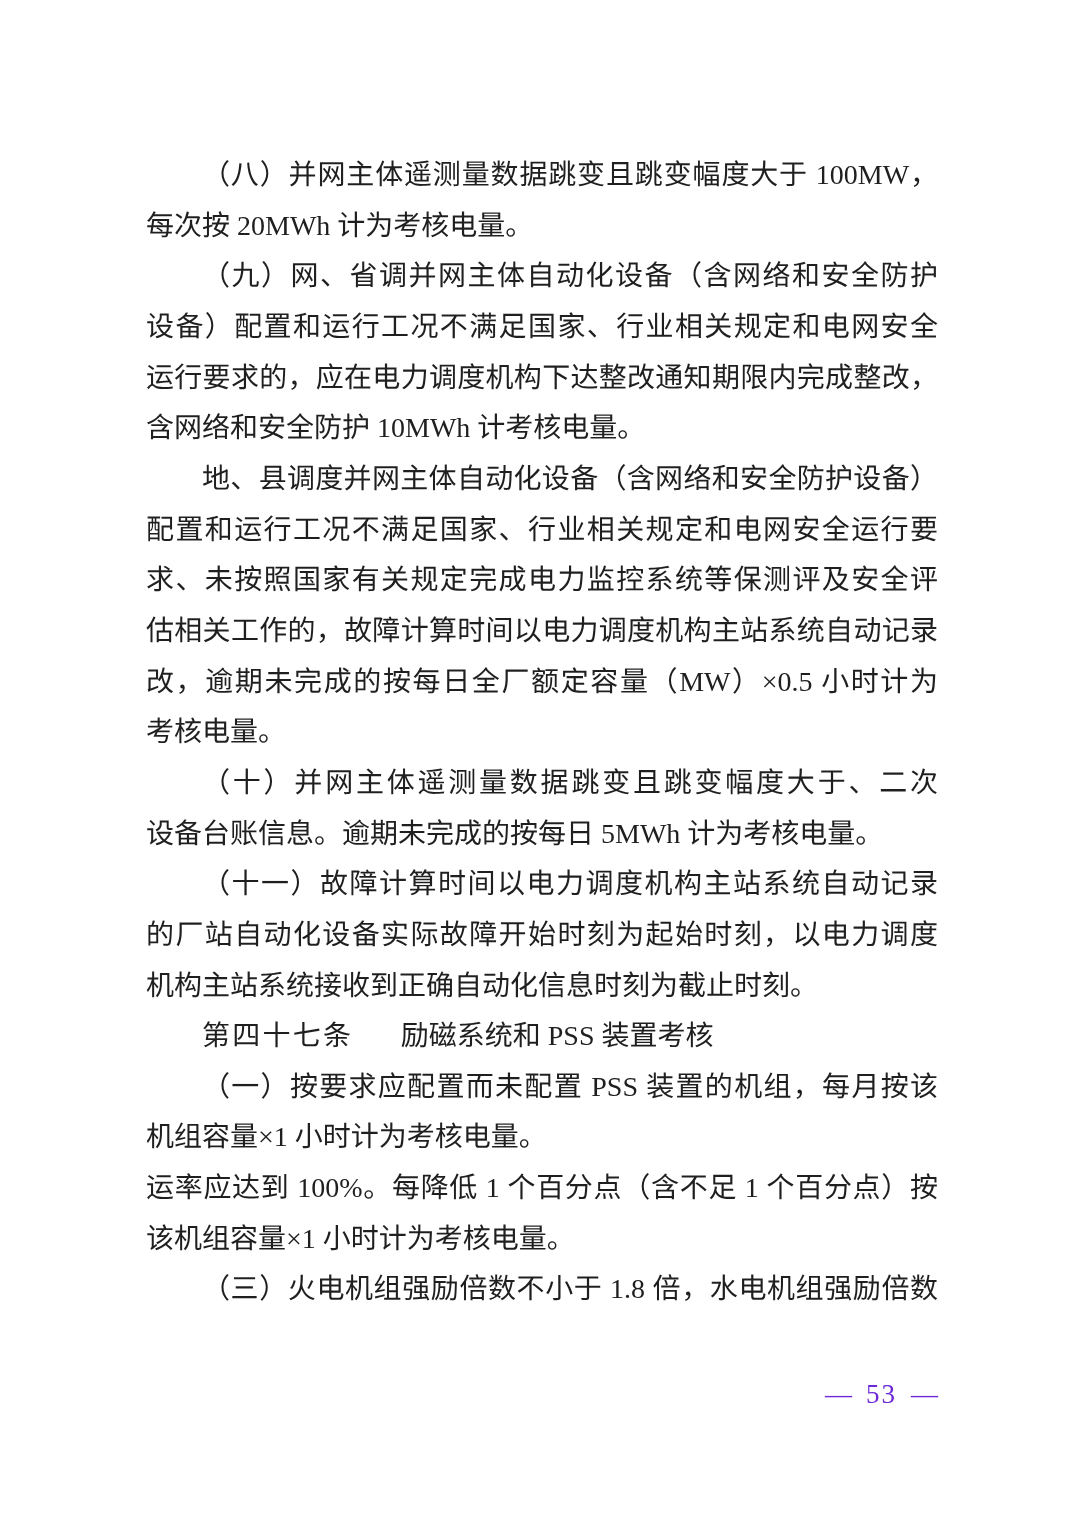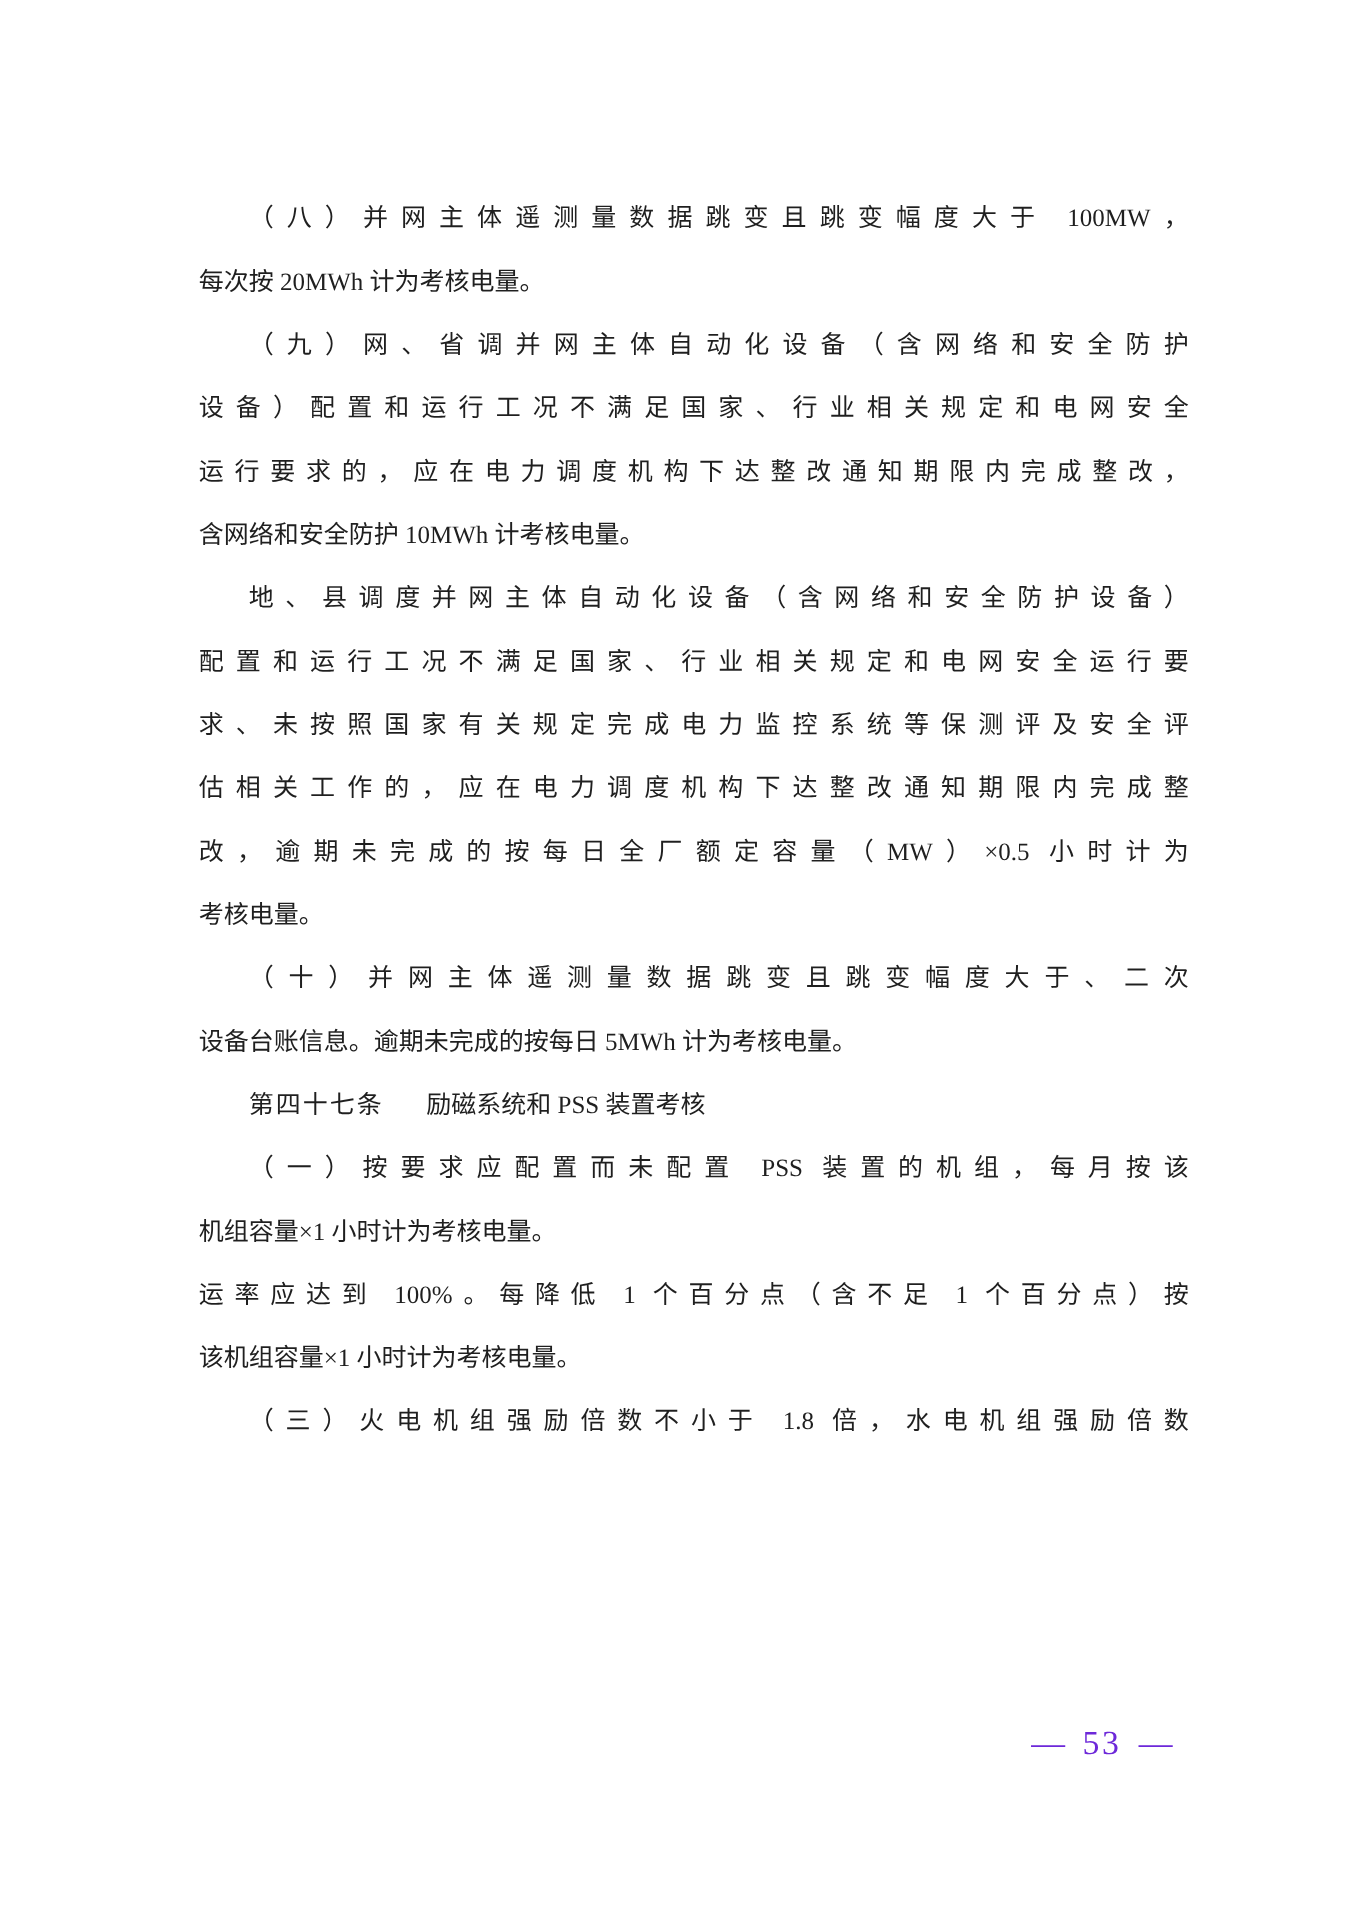--- a/index.html
+++ b/index.html
@@ -6,23 +6,23 @@
   .page {
     position:relative;
     width:1080px; height:1527px;
     background:#ffffff;
     font-family:"Liberation Serif","DejaVu Serif",serif;
     color:#1f1f1f;
     overflow:hidden;
   }
   .doc {
     position:absolute;
-    left:159px; top:150px;
+    left:146px; top:150px;
     width:792px;
-    font-size:20px;
+    font-size:28px;
     line-height:50.65px;
     text-align:justify;
   }
   .para { margin:0; padding:0; }
   .line {
     text-align:justify;
     text-align-last:justify;
   }
   .line.indent { text-indent:2em; }
   .line.last { text-align-last:left; }
@@ -55,27 +55,32 @@
       <div class="para body">
         <div class="line indent">（九）网、省调并网主体自动化设备（含网络和安全防护</div>
         <div class="line">设备）配置和运行工况不满足国家、行业相关规定和电网安全</div>
         <div class="line">运行要求的，应在电力调度机构下达整改通知期限内完成整改，</div>
         <div class="line last">含网络和安全防护 10MWh 计考核电量。</div>
       </div>
       <div class="para body">
         <div class="line indent">地、县调度并网主体自动化设备（含网络和安全防护设备）</div>
         <div class="line">配置和运行工况不满足国家、行业相关规定和电网安全运行要</div>
         <div class="line">求、未按照国家有关规定完成电力监控系统等保测评及安全评</div>
-        <div class="line">估相关工作的，应在电力调度机构下达整改通知期限内完成整</div>
+        <div class="line">估相关工作的，故障计算时间以电力调度机构主站系统自动记录</div>
         <div class="line">改，逾期未完成的按每日全厂额定容量（MW）×0.5 小时计为</div>
         <div class="line last">考核电量。</div>
       </div>
       <div class="para body">
         <div class="line indent">（十）并网主体遥测量数据跳变且跳变幅度大于、二次</div>
         <div class="line last">设备台账信息。逾期未完成的按每日 5MWh 计为考核电量。</div>
+      </div>
+      <div class="para body">
+        <div class="line indent">（十一）故障计算时间以电力调度机构主站系统自动记录</div>
+        <div class="line">的厂站自动化设备实际故障开始时刻为起始时刻，以电力调度</div>
+        <div class="line last">机构主站系统接收到正确自动化信息时刻为截止时刻。</div>
       </div>
       <div class="para heading"><span class="art-num">第四十七条</span><span class="art-title">励磁系统和 PSS 装置考核</span></div>
       <div class="para body">
         <div class="line indent">（一）按要求应配置而未配置 PSS 装置的机组，每月按该</div>
         <div class="line last">机组容量×1 小时计为考核电量。</div>
       </div>
       <div class="para body">
         <div class="line">运率应达到 100%。每降低 1 个百分点（含不足 1 个百分点）按</div>
         <div class="line last">该机组容量×1 小时计为考核电量。</div>
       </div>

